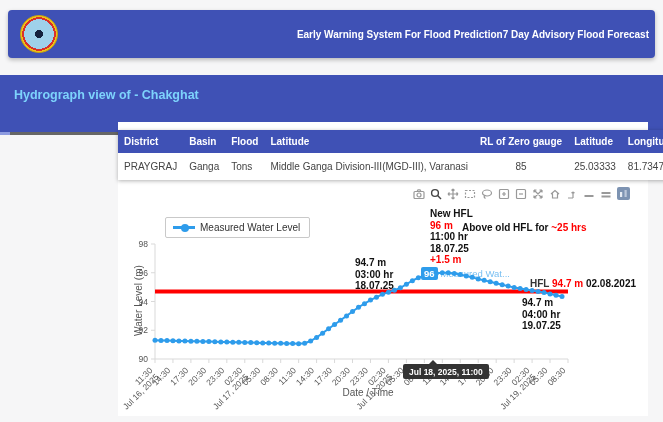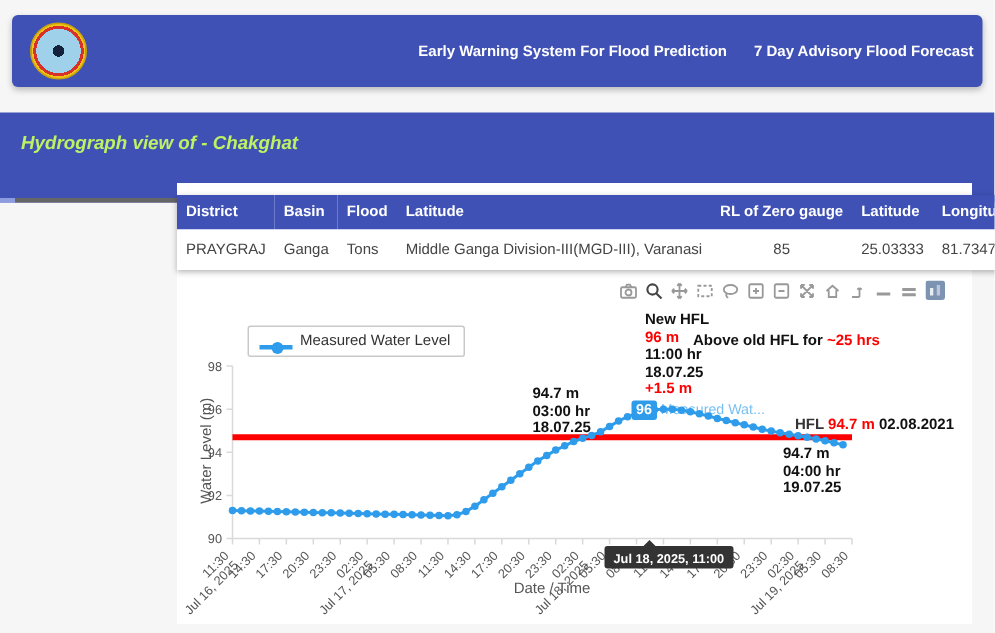--- a/index.html
+++ b/index.html
@@ -17,26 +17,26 @@
     box-shadow: 0 2px 4px rgba(0,0,0,.25);
     display: flex; align-items: center; color: #fff;
   }
   .logo {
     width: 38px; height: 38px; border-radius: 50%;
     margin-left: 12px; flex: none;
     background: radial-gradient(circle at 50% 50%, #14213d 0 15%, #9fd1ea 15% 58%, #d9302a 58% 66%, #f2c318 66% 100%);
     border: 1px solid #caa40e;
   }
   .appbar-title { font-size: 14.5px; margin-left: 16px; letter-spacing: .2px; }
-  .appbar-nav { margin-left: auto; display: flex; gap: 18px; padding-right: 6px; }
+  .appbar-nav { margin-left: auto; display: flex; padding-right: 6px; }
   .appbar-nav a { color: #fff; font-size: 10px; font-weight: bold; text-decoration: none; white-space: nowrap; }
   
   .subheader {
     position: absolute; left: 0; top: 75px; width: 663px; height: 60px;
-    background: #3f51b5; color: #bef264; font-style: italic;
+    background: #3f51b5; color: #7dd3fc;
   }
   .subheader-title { font-size: 12.5px; font-weight: bold; padding: 13px 0 0 14px; }
   .subheader .scroll-track { position: absolute; left: 0; bottom: 0; width: 100%; height: 3px; background: #8d9be0; }
   .subheader .scroll-thumb { position: absolute; left: 10px; bottom: 0; width: 175px; height: 3px; background: #666; }
   
   .card {
     position: absolute; left: 118px; top: 122px; width: 530px; height: 294px;
     background: #fff;
   }
   
@@ -50,21 +50,21 @@
   }
   .station-table td { color: #444; padding: 8px 6px; background: #fff; white-space: nowrap; }
   .col-rl { text-align: center !important; }
   
   .chart-wrap { position: relative; width: 530px; height: 236px; margin-top: 1px; }
   .modebar { position: absolute; top: 6px; right: 18px; display: flex; gap: 5px; align-items: center; }
   .modebar span { display: inline-flex; cursor: pointer; }
   .legend {
     position: absolute; left: 47px; top: 36px; background: #fff;
     border: 1px solid #c9c9c9; border-radius: 2px; padding: 4px 9px 4px 7px;
-    display: flex; align-items: flex-end; gap: 5px; font-size: 10px; color: #333;
+    display: flex; align-items: center; gap: 5px; font-size: 10px; color: #333;
   }
   .legend-swatch { width: 22px; height: 3px; background: #2e9ceb; position: relative; }
   .legend-swatch::after { content: ""; position: absolute; left: 8px; top: -2.5px; width: 8px; height: 8px; border-radius: 50%; background: #2e9ceb; }
   .ann { position: absolute; font-size: 10px; font-weight: bold; color: #111; line-height: 11.5px; white-space: nowrap; }
   .red { color: #ff0000; }
   .ann-newhfl { left: 312px; top: 27px; }
   .ann-above  { left: 344px; top: 41px; }
   .ann-rise   { left: 237px; top: 76px; }
   .ann-fall   { left: 404px; top: 116px; }
   .ann-hfl    { left: 412px; top: 97px; font-size: 10px; }

